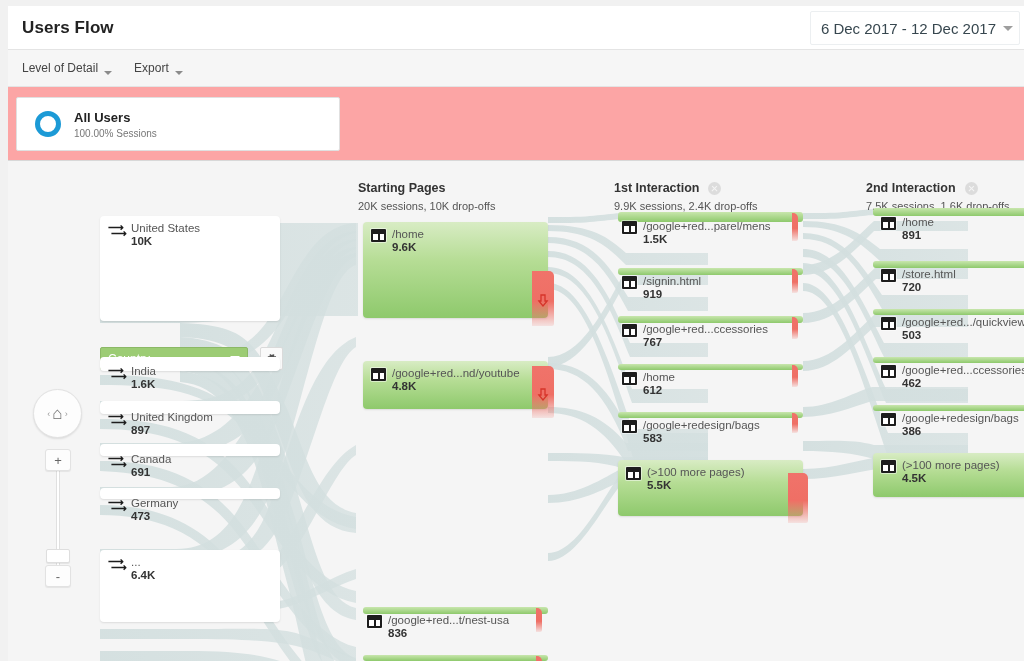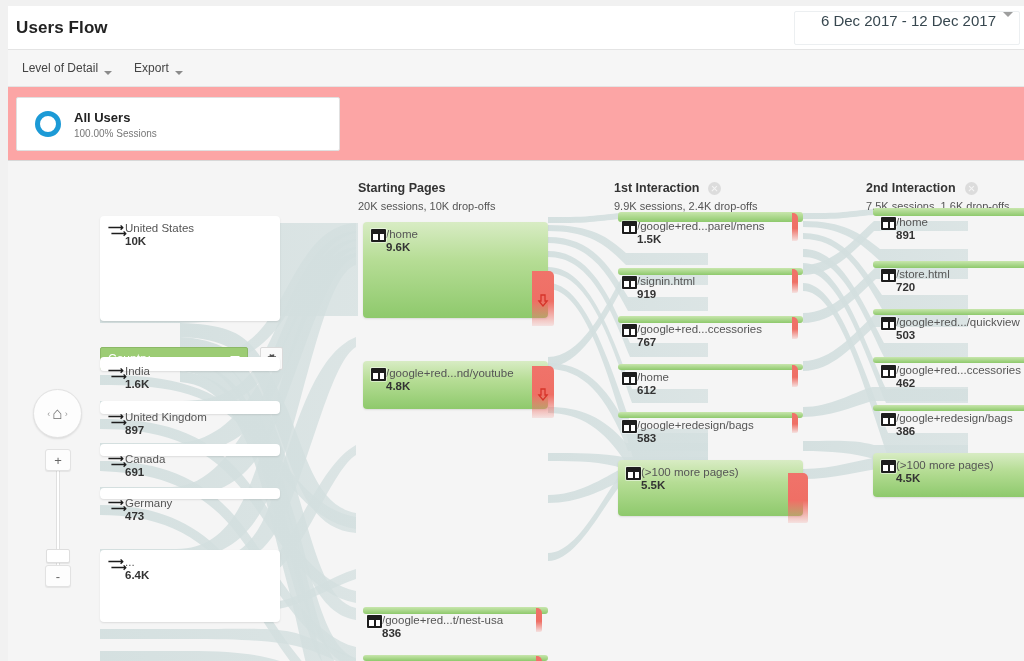--- a/index.html
+++ b/index.html
@@ -13,26 +13,26 @@
     color:#333;
   }
 
   
   #titlebar{
     position:absolute; left:8px; top:6px; width:1016px; height:44px;
     background:#fff; border-bottom:1px solid #e4e4e4;
     display:flex; align-items:center;
   }
   #page-title{
-    font-size:17px; font-weight:bold; color:#222; margin-left:8px;
+    font-size:17px; font-weight:bold; color:#222; margin-left:14px;
     letter-spacing:.1px;
   }
   #date-range{
     position:absolute; right:4px; top:5px; height:34px;
-    display:flex; align-items:flex-start; padding:0 6px 0 26px;
+    display:flex; align-items:center; padding:0 6px 0 10px;
     background:#fff; border:1px solid #eceff1; border-radius:2px;
   }
   #date-range .txt{ font-size:15px; color:#37474f; white-space:nowrap; }
   .caret{
     width:0;height:0;border-left:5px solid transparent;border-right:5px solid transparent;
     border-top:5px solid #9e9e9e; margin-left:7px;
   }
 
   
   #toolbar{
@@ -169,21 +169,21 @@
     background:#fff;
   }
   .arrowicon{
     width:17px;height:17px; position:relative; flex:0 0 auto; margin-top:1px;
   }
   .arrowicon span{
     position:absolute; font-size:11px; line-height:11px; color:#1d1d1d; font-weight:bold;
   }
   .arrowicon span.a1{ left:0; top:0; }
   .arrowicon span.a2{ left:3px; top:6px; }
-  .ntext{ line-height:12px; }
+  .ntext{ margin-left:6px; line-height:12px; }
   .nname{ font-size:11.5px; color:#555; }
   .nval{ font-size:11.5px; font-weight:bold; color:#333; margin-top:2px; }
 
   
   .dropoff{ position:absolute; }
   .dbar{
     position:absolute;left:0;top:0;width:100%;height:100%;
     background:linear-gradient(to bottom,#f0736a 0%,#ef6f65 55%,rgba(240,115,106,.15) 100%);
     border-top-right-radius:5px; border-bottom-right-radius:2px;
   }

